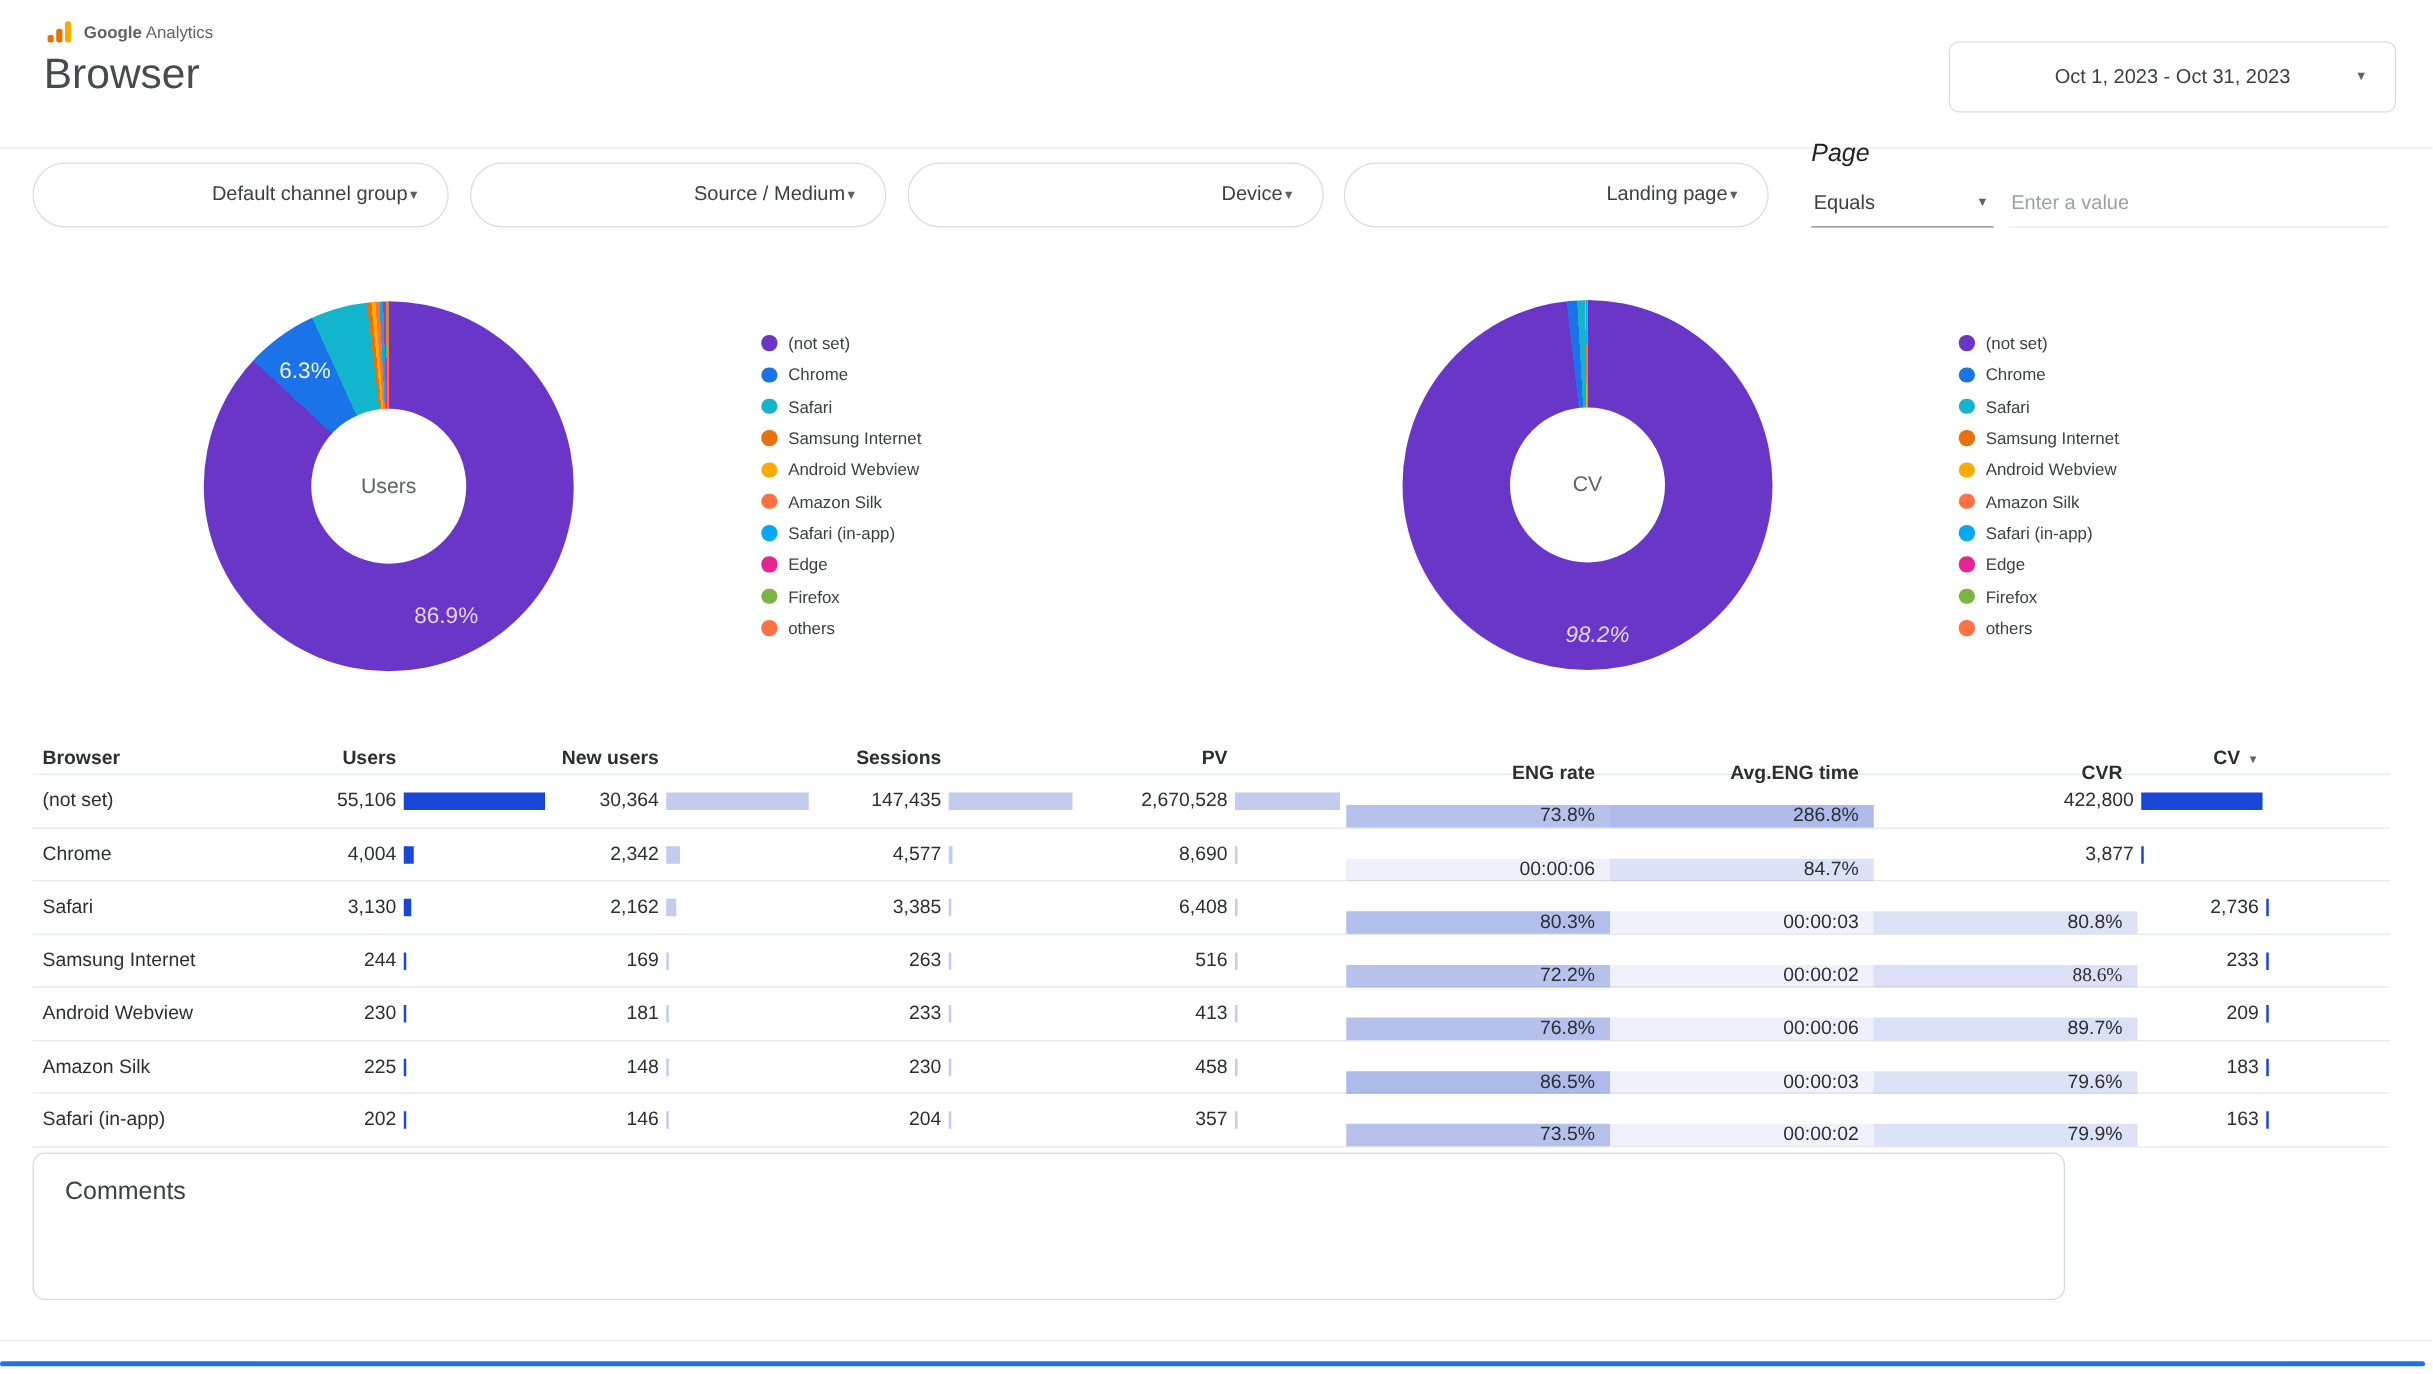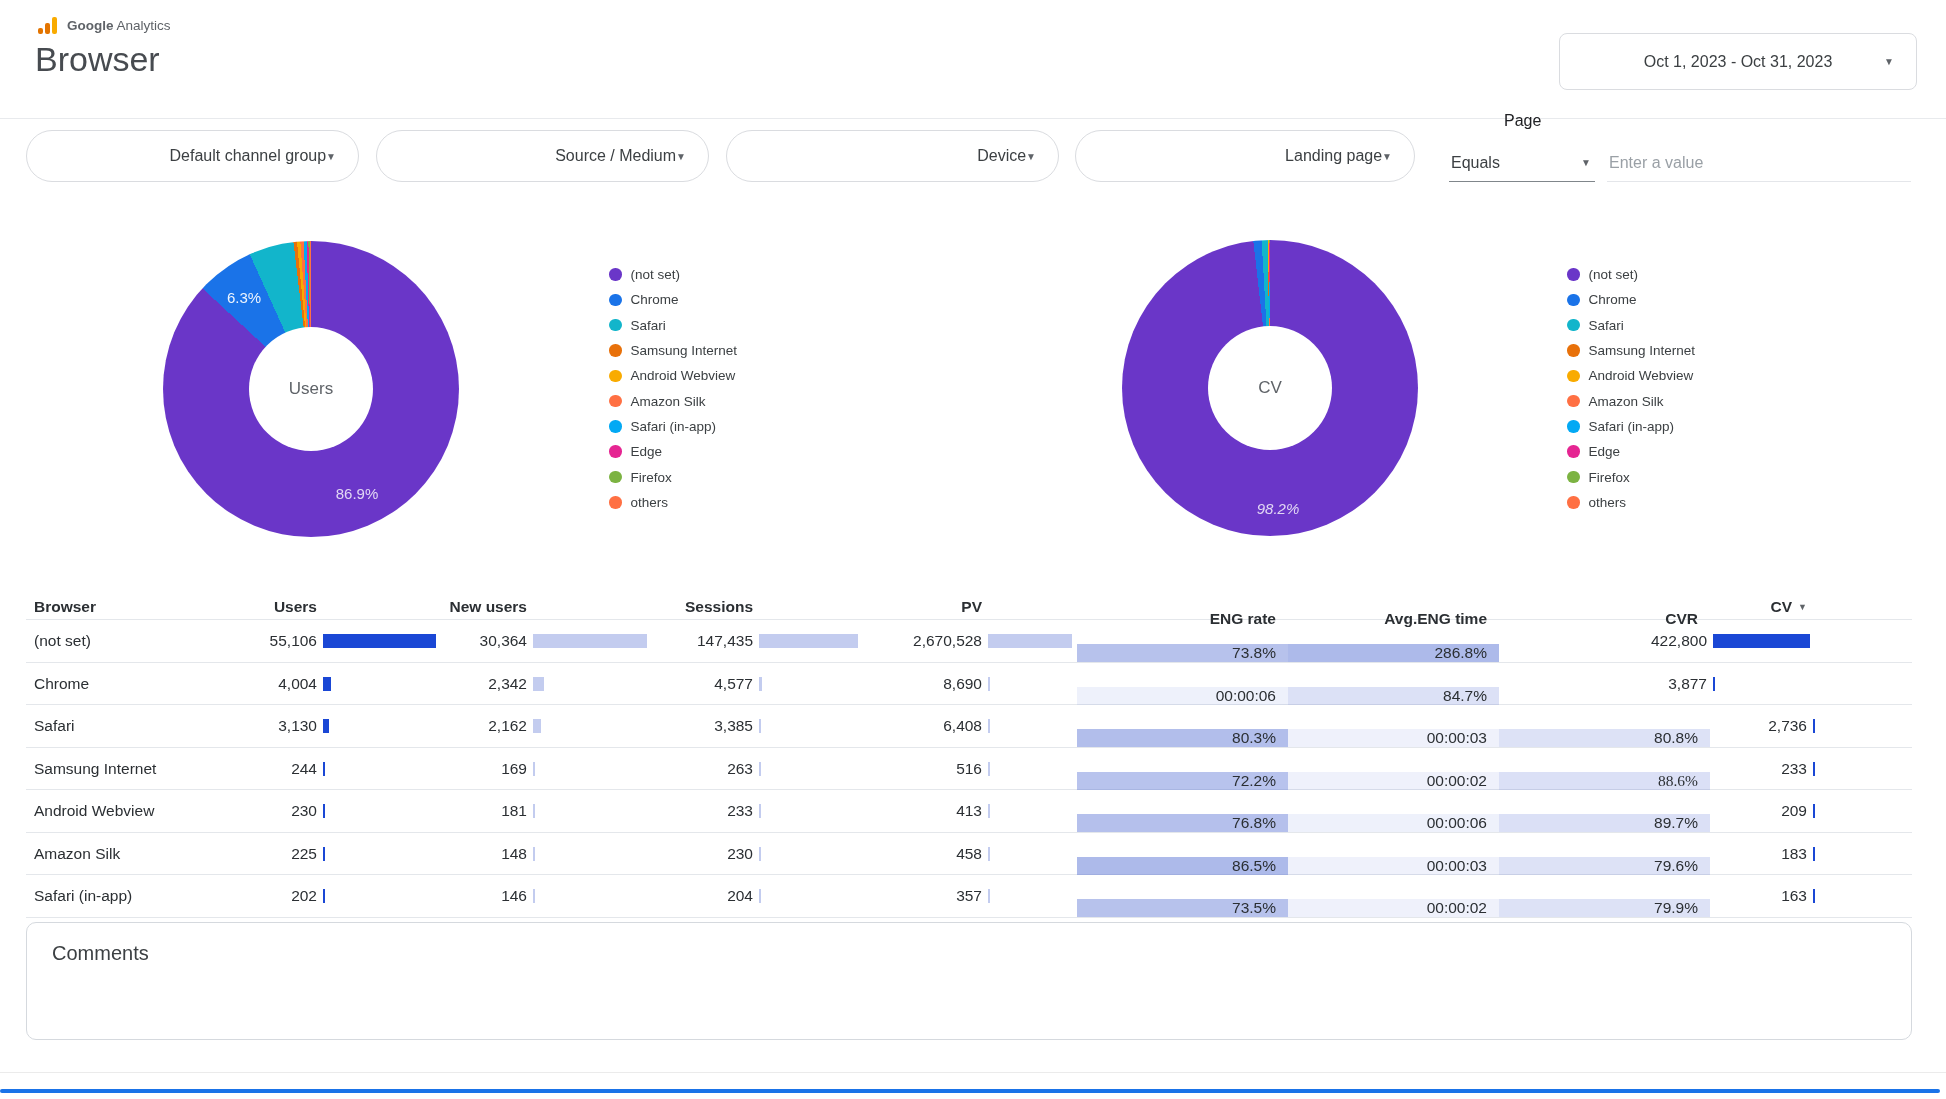--- a/index.html
+++ b/index.html
@@ -25,38 +25,38 @@
 
   
   .chip{position:absolute;top:130px;height:52px;box-sizing:border-box;border:1px solid #dadce0;border-radius:26px;
     display:flex;align-items:center;justify-content:flex-end;padding:0 22px;font-size:16px;color:#3c4043;
     background:#fff;cursor:pointer;}
   .chip-0{left:26px;width:333px;}
   .chip-1{left:376px;width:333px;}
   .chip-2{left:726px;width:333px;}
   .chip-3{left:1075px;width:340px;}
 
-  .page-filter-label{position:absolute;left:1504px;top:112px;font-size:16px;color:#202124;}
+  .page-filter-label{position:absolute;left:1449px;top:112px;font-size:20px;color:#202124;font-style:italic;}
   .equals-select{position:absolute;left:1449px;top:144px;width:146px;height:38px;box-sizing:border-box;
     border-bottom:1px solid #80868b;display:flex;align-items:center;justify-content:space-between;
     font-size:16px;color:#3c4043;cursor:pointer;padding:0 4px 0 2px;}
   .value-input{position:absolute;left:1607px;top:144px;width:304px;height:38px;box-sizing:border-box;
     border:none;border-bottom:1px solid #e4e6ea;outline:none;font-size:16px;color:#3c4043;
     font-family:"Liberation Sans",sans-serif;background:transparent;}
   .value-input::placeholder{color:#9aa0a6;}
 
   
   .donut-wrap{position:absolute;width:296px;height:296px;}
   .donut-0{left:163px;top:241px;}
   .donut-1{left:1122px;top:240px;}
   .donut{position:absolute;inset:0;border-radius:50%;}
   .hole{position:absolute;left:86px;top:86px;width:124px;height:124px;border-radius:50%;background:#fff;
     display:flex;align-items:center;justify-content:center;}
   .center-label{font-size:17px;color:#5f6368;}
-  .ann{position:absolute;transform:translate(-50%,-50%);font-size:15px;color:rgba(255,255,255,0.92);text-align:right;}
+  .ann{position:absolute;transform:translate(-50%,-50%);font-size:18px;color:rgba(255,255,255,0.92);text-align:right;}
   .ann-0-sec{left:81px;top:56px;}
   .ann-0-main{left:194px;top:252px;color:rgba(255,255,255,0.8);}
   .ann-1-main{left:156px;top:268px;color:rgba(255,255,255,0.8);font-style:italic;}
 
   .legend{position:absolute;top:262px;}
   .legend-0{left:609px;}
   .legend-1{left:1567px;}
   .legend-item{display:flex;align-items:center;height:25.3px;gap:9px;cursor:pointer;}
   .legend-dot{width:12.5px;height:12.5px;border-radius:50%;flex:0 0 auto;}
   .legend-label{font-size:13.5px;color:#3c4043;}
@@ -70,21 +70,21 @@
   .browser{justify-content:flex-start;padding-left:8px;}
   .num{justify-content:flex-end;padding-right:3px;}
   .heat{justify-content:flex-end;padding-right:12px;margin-top:24px;}
   .barcell{justify-content:flex-start;padding-left:3px;}
   .bar{height:14px;}
   .bar.strong{background:#1A47D5;}
   .bar.light{background:rgba(98,122,214,0.38);}
   .sort-caret{font-size:9px;color:#5f6368;margin-left:6px;}
 
   
-  .comments-box{position:absolute;left:26px;top:922px;width:1886px;height:118px;box-sizing:border-box;
+  .comments-box{position:absolute;left:26px;top:922px;width:1626px;height:118px;box-sizing:border-box;
     border:1px solid #d5d9de;border-radius:10px;background:#fff;}
   .comments-label{position:absolute;left:25px;top:19px;font-size:20px;color:#3c4043;}
 
   
   .footer-divider{position:absolute;left:0;top:1072px;width:1946px;height:1px;background:#ebebeb;}
   .scrollbar-thumb{position:absolute;left:0;top:1089px;width:1940px;height:4px;background:#1a73e8;border-radius:2px;}
 </style>
 </head>
 <body>
 

